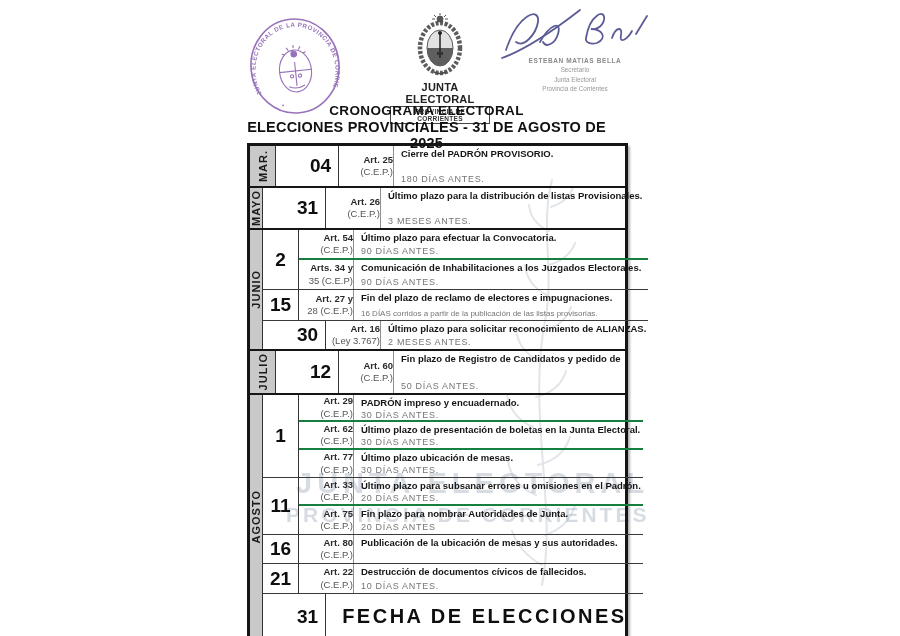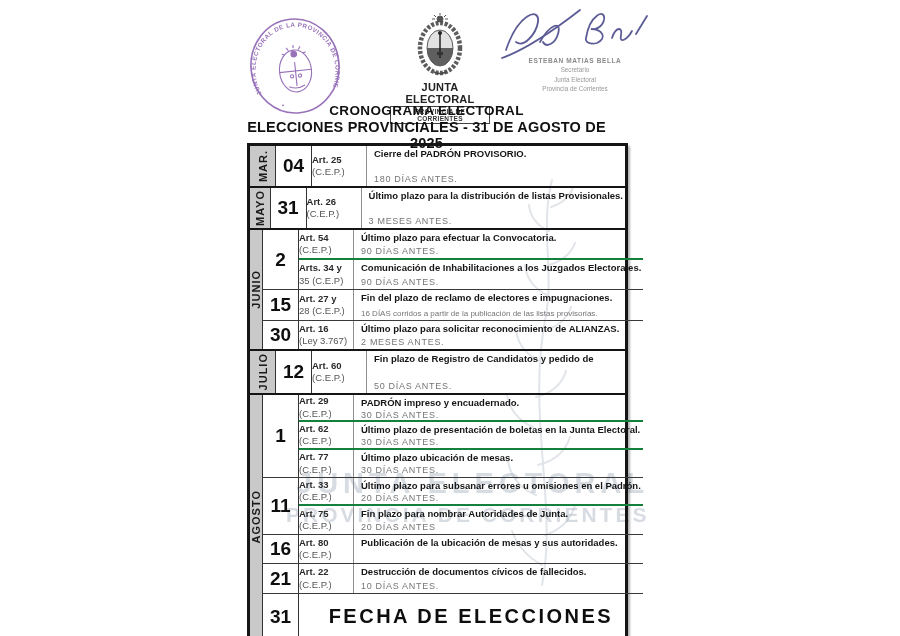--- a/index.html
+++ b/index.html
@@ -46,31 +46,31 @@
   .month-cell {
     width:26px; background:#c9c9c9; border-right:1px solid #333;
     display:flex; align-items:center; justify-content:center;
   }
   .month-label {
     writing-mode:vertical-rl; transform:rotate(180deg);
     font-weight:bold; font-size:11px; letter-spacing:1px; color:#1a1a1a;
   }
   .group-body { flex:1; display:flex; flex-direction:column; }
   .day-block { display:flex; border-bottom:1.5px solid #3a3a3a; }
-  .day-block:last-child { border-bottom:none; }
+  .day-block:last-child { border-bottom:none;padding-left:27px; }
   .day-cell {
     width:36px; border-right:1px solid #333; display:flex; align-items:center;
     justify-content:center; font-weight:bold; font-size:19px; color:#0e0e0e;
   }
   .day-body { flex:1; display:flex; flex-direction:column; }
   .entry { display:flex; border-bottom:2px solid #15803d; }
   .entry:last-child { border-bottom:none; }
   .art-cell {
     width:55px; border-right:1px solid #8f8f8f; display:flex; flex-direction:column;
-    align-items:flex-start; justify-content:center; font-size:9.5px; line-height:1.3; text-align:center;
+    align-items:flex-end; justify-content:center; font-size:9.5px; line-height:1.3; text-align:center;
   }
   .art-1 { font-weight:bold; color:#2a2a2a; }
   .art-2 { color:#555; }
   .desc-cell {
     flex:1; display:flex; flex-direction:column; justify-content:space-between;
     padding:2px 2px 2px 7px; overflow:hidden;
   }
   .desc-main { font-weight:bold; font-size:9.5px; color:#151515; white-space:nowrap; line-height:1.25; }
   .desc-note { font-size:9px; color:#757575; letter-spacing:0.7px; white-space:nowrap; margin-top:1px; }
   .desc-note.long { font-size:8px; letter-spacing:0px; }

